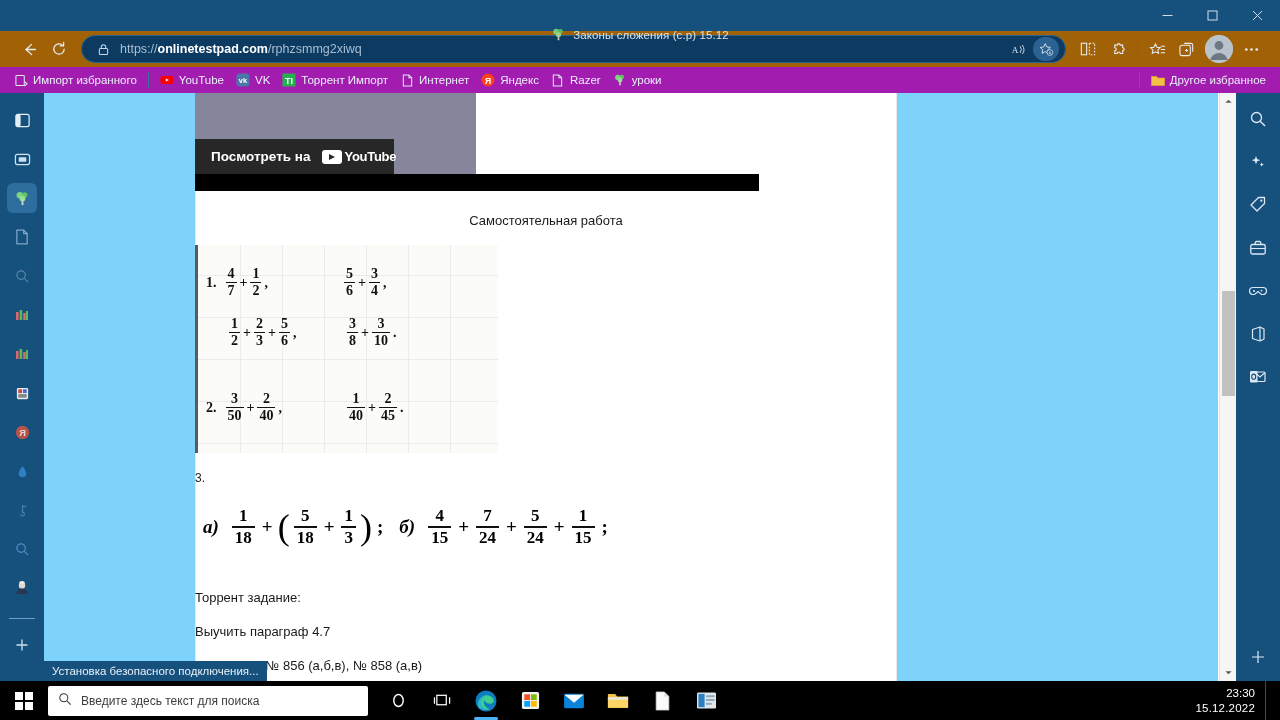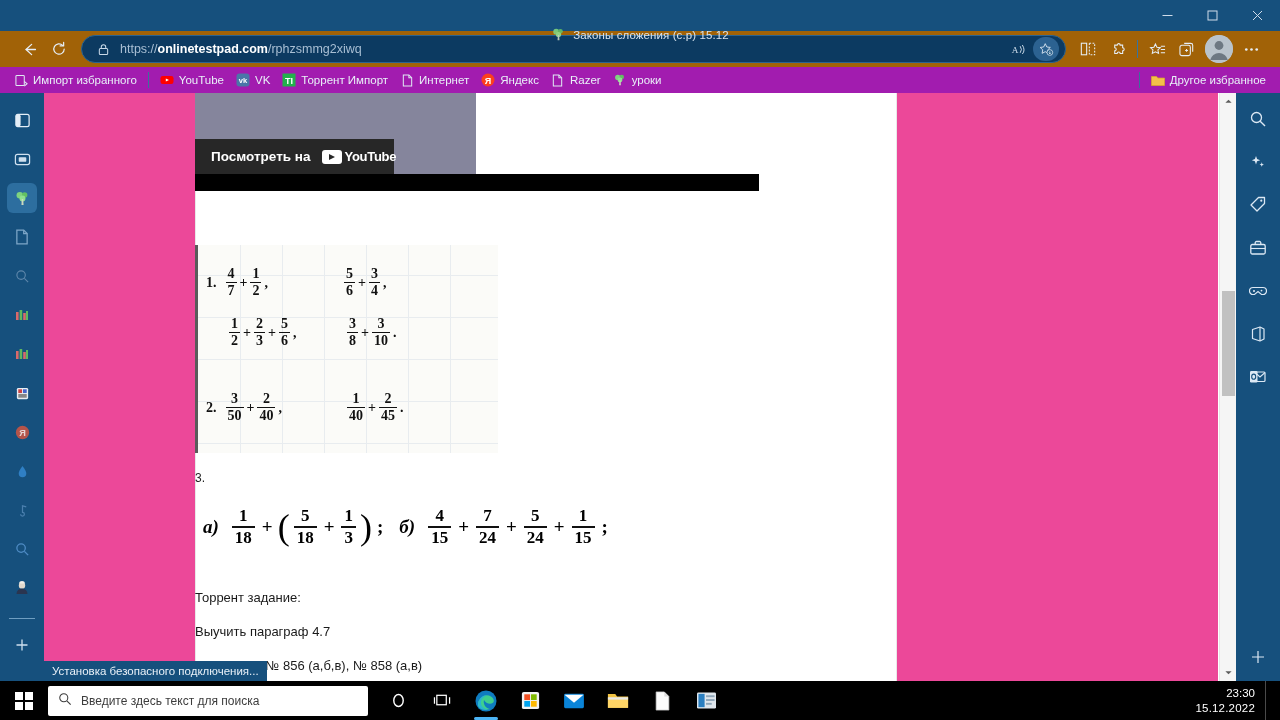--- a/index.html
+++ b/index.html
@@ -99,21 +99,21 @@
   .vtab.sel { background: #2d6e9f; }
   .vtabs-divider { width: 26px; height: 1px; background: #6f9ec1; margin: 6px 0 2px; }
 
   
   .viewport {
     position: absolute; left: 44px; top: 93px;
     width: 1192px; height: 588px; background: #ffffff; overflow: hidden;
   }
   .page-surface {
     position: absolute; left: 0; top: 0; width: 1174px; height: 588px;
-    background: #ec4899;
+    background: #7dd3fc;
   }
   .content-col {
     position: absolute; left: 151px; top: 0; width: 702px; height: 588px;
     background: #ffffff;
   }
   .col-rule { position: absolute; left: 0; top: 0; bottom: 0; width: 1px; background: #e8e8e8; }
   .col-rule.r { left: 701px; }
 
   
   .yt-embed {
@@ -550,20 +550,21 @@
               <span class="yt-logo">
                 <span class="yt-play">
                     <span class="yt-tri"></span>
                   </span>
                 <span class="yt-word">YouTube</span>
               </span>
             </div>
           </div>
           <div class="yt-blackbar"></div>
 
+          <div class="sw-title">Самостоятельная работа</div>
 
           <div class="scan">
             <div class="scan-grid">
               <div class="gl" style="left:42px;top:0;width:1px;height:100%"></div>
               <div class="gl" style="left:84px;top:0;width:1px;height:100%"></div>
               <div class="gl" style="left:126px;top:0;width:1px;height:100%"></div>
               <div class="gl" style="left:168px;top:0;width:1px;height:100%"></div>
               <div class="gl" style="left:210px;top:0;width:1px;height:100%"></div>
               <div class="gl" style="left:252px;top:0;width:1px;height:100%"></div>
               <div class="gl" style="left:0;top:30px;width:100%;height:1px"></div>

